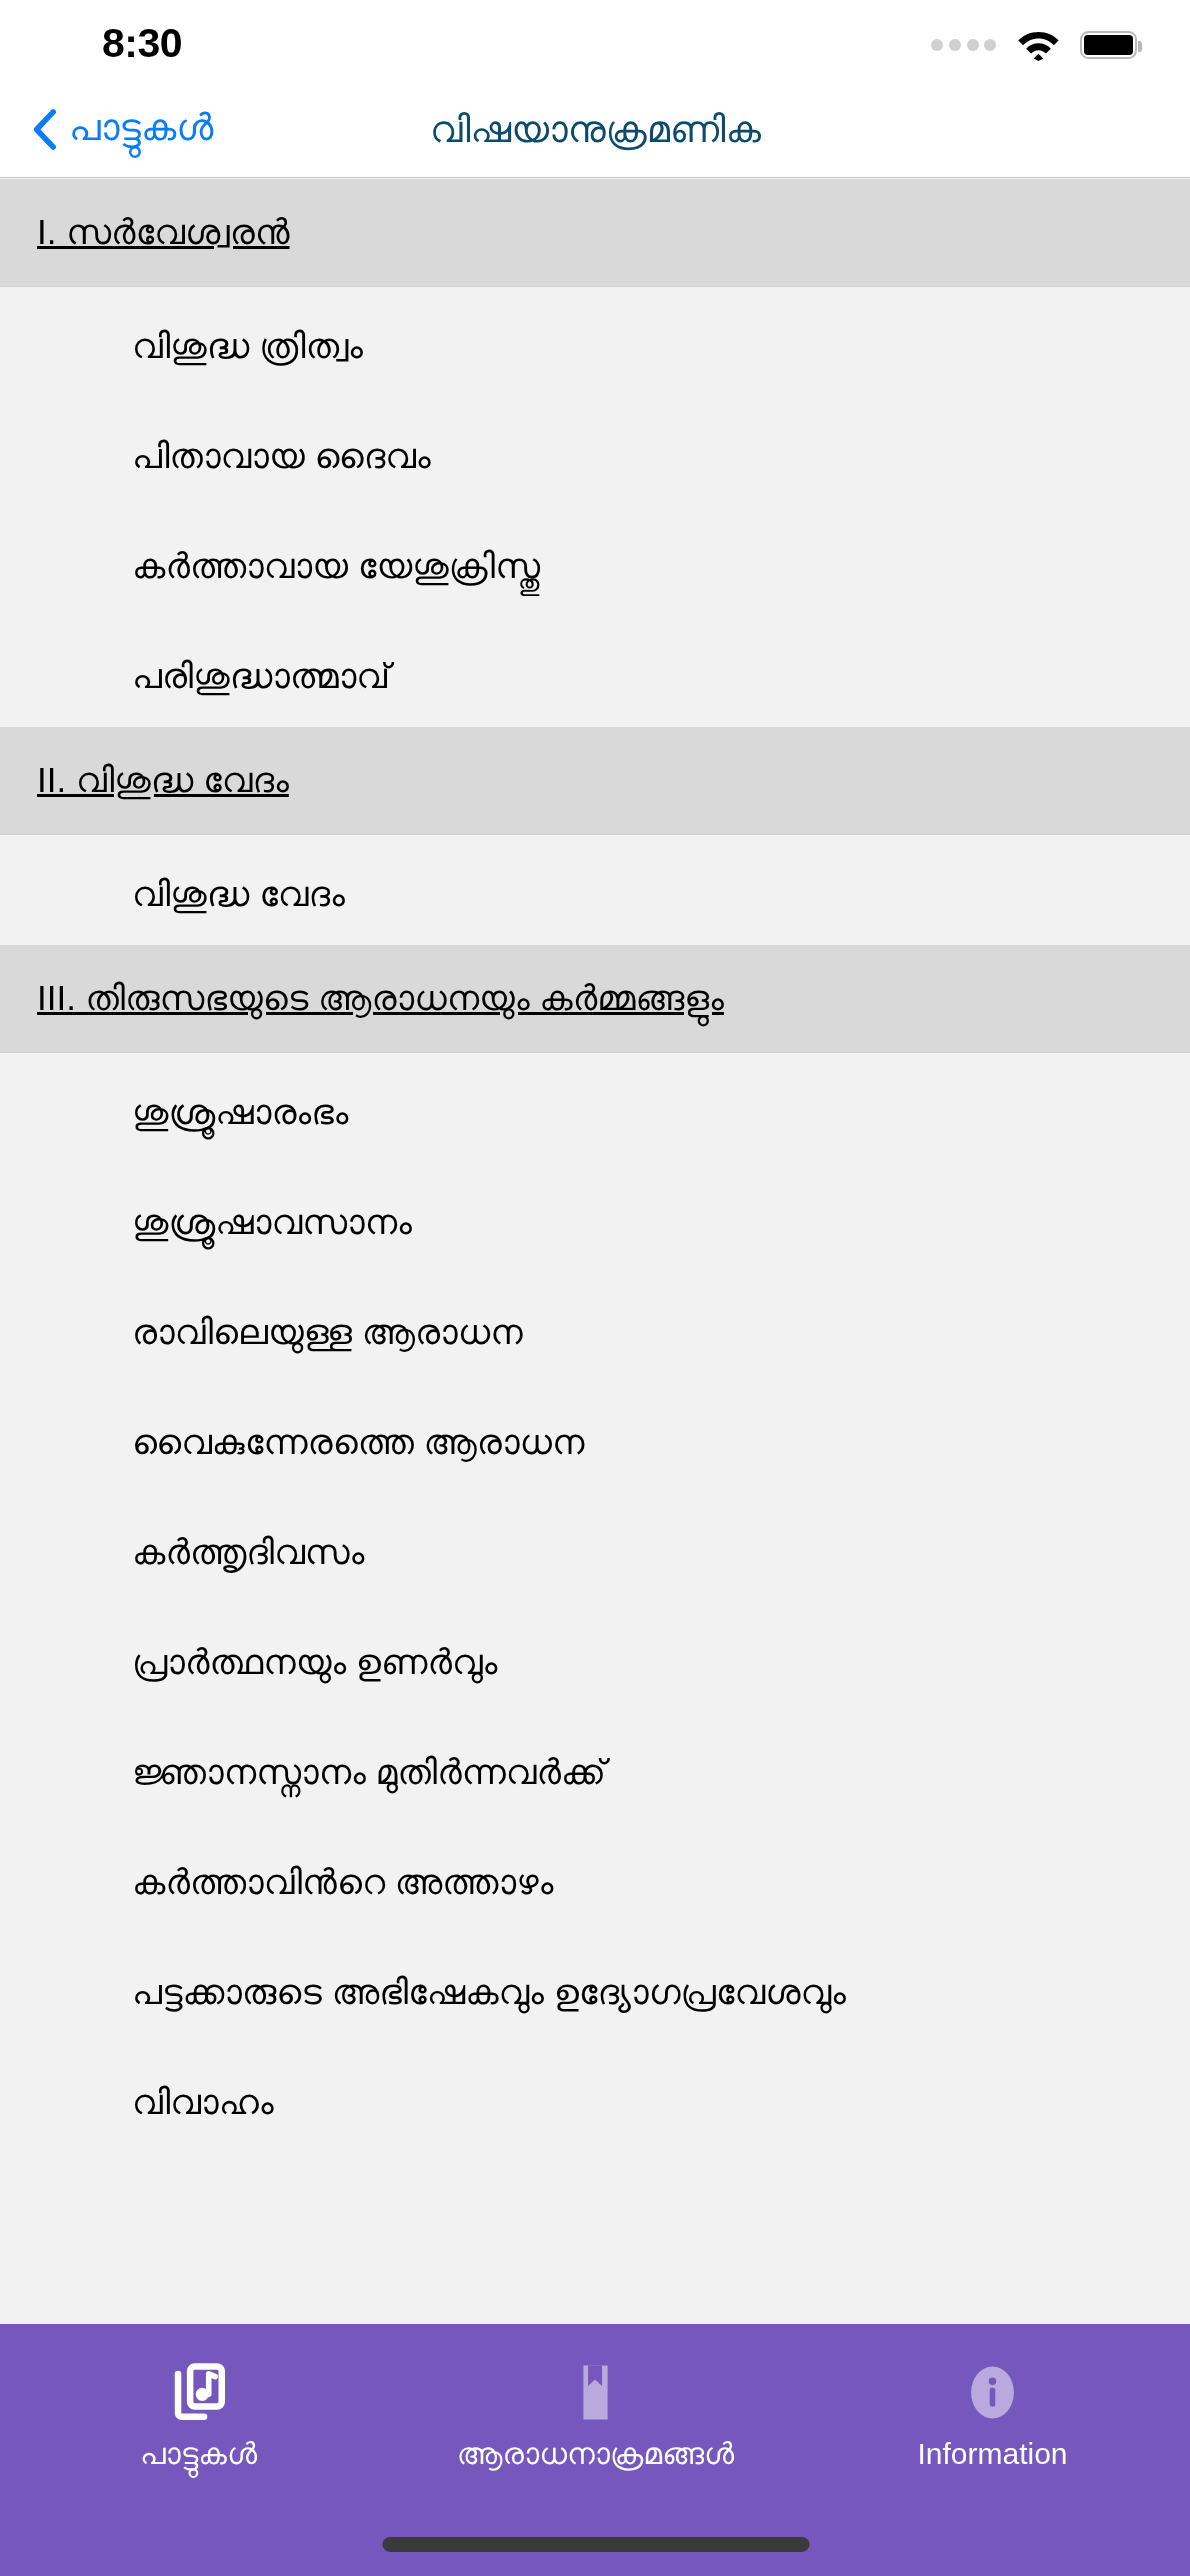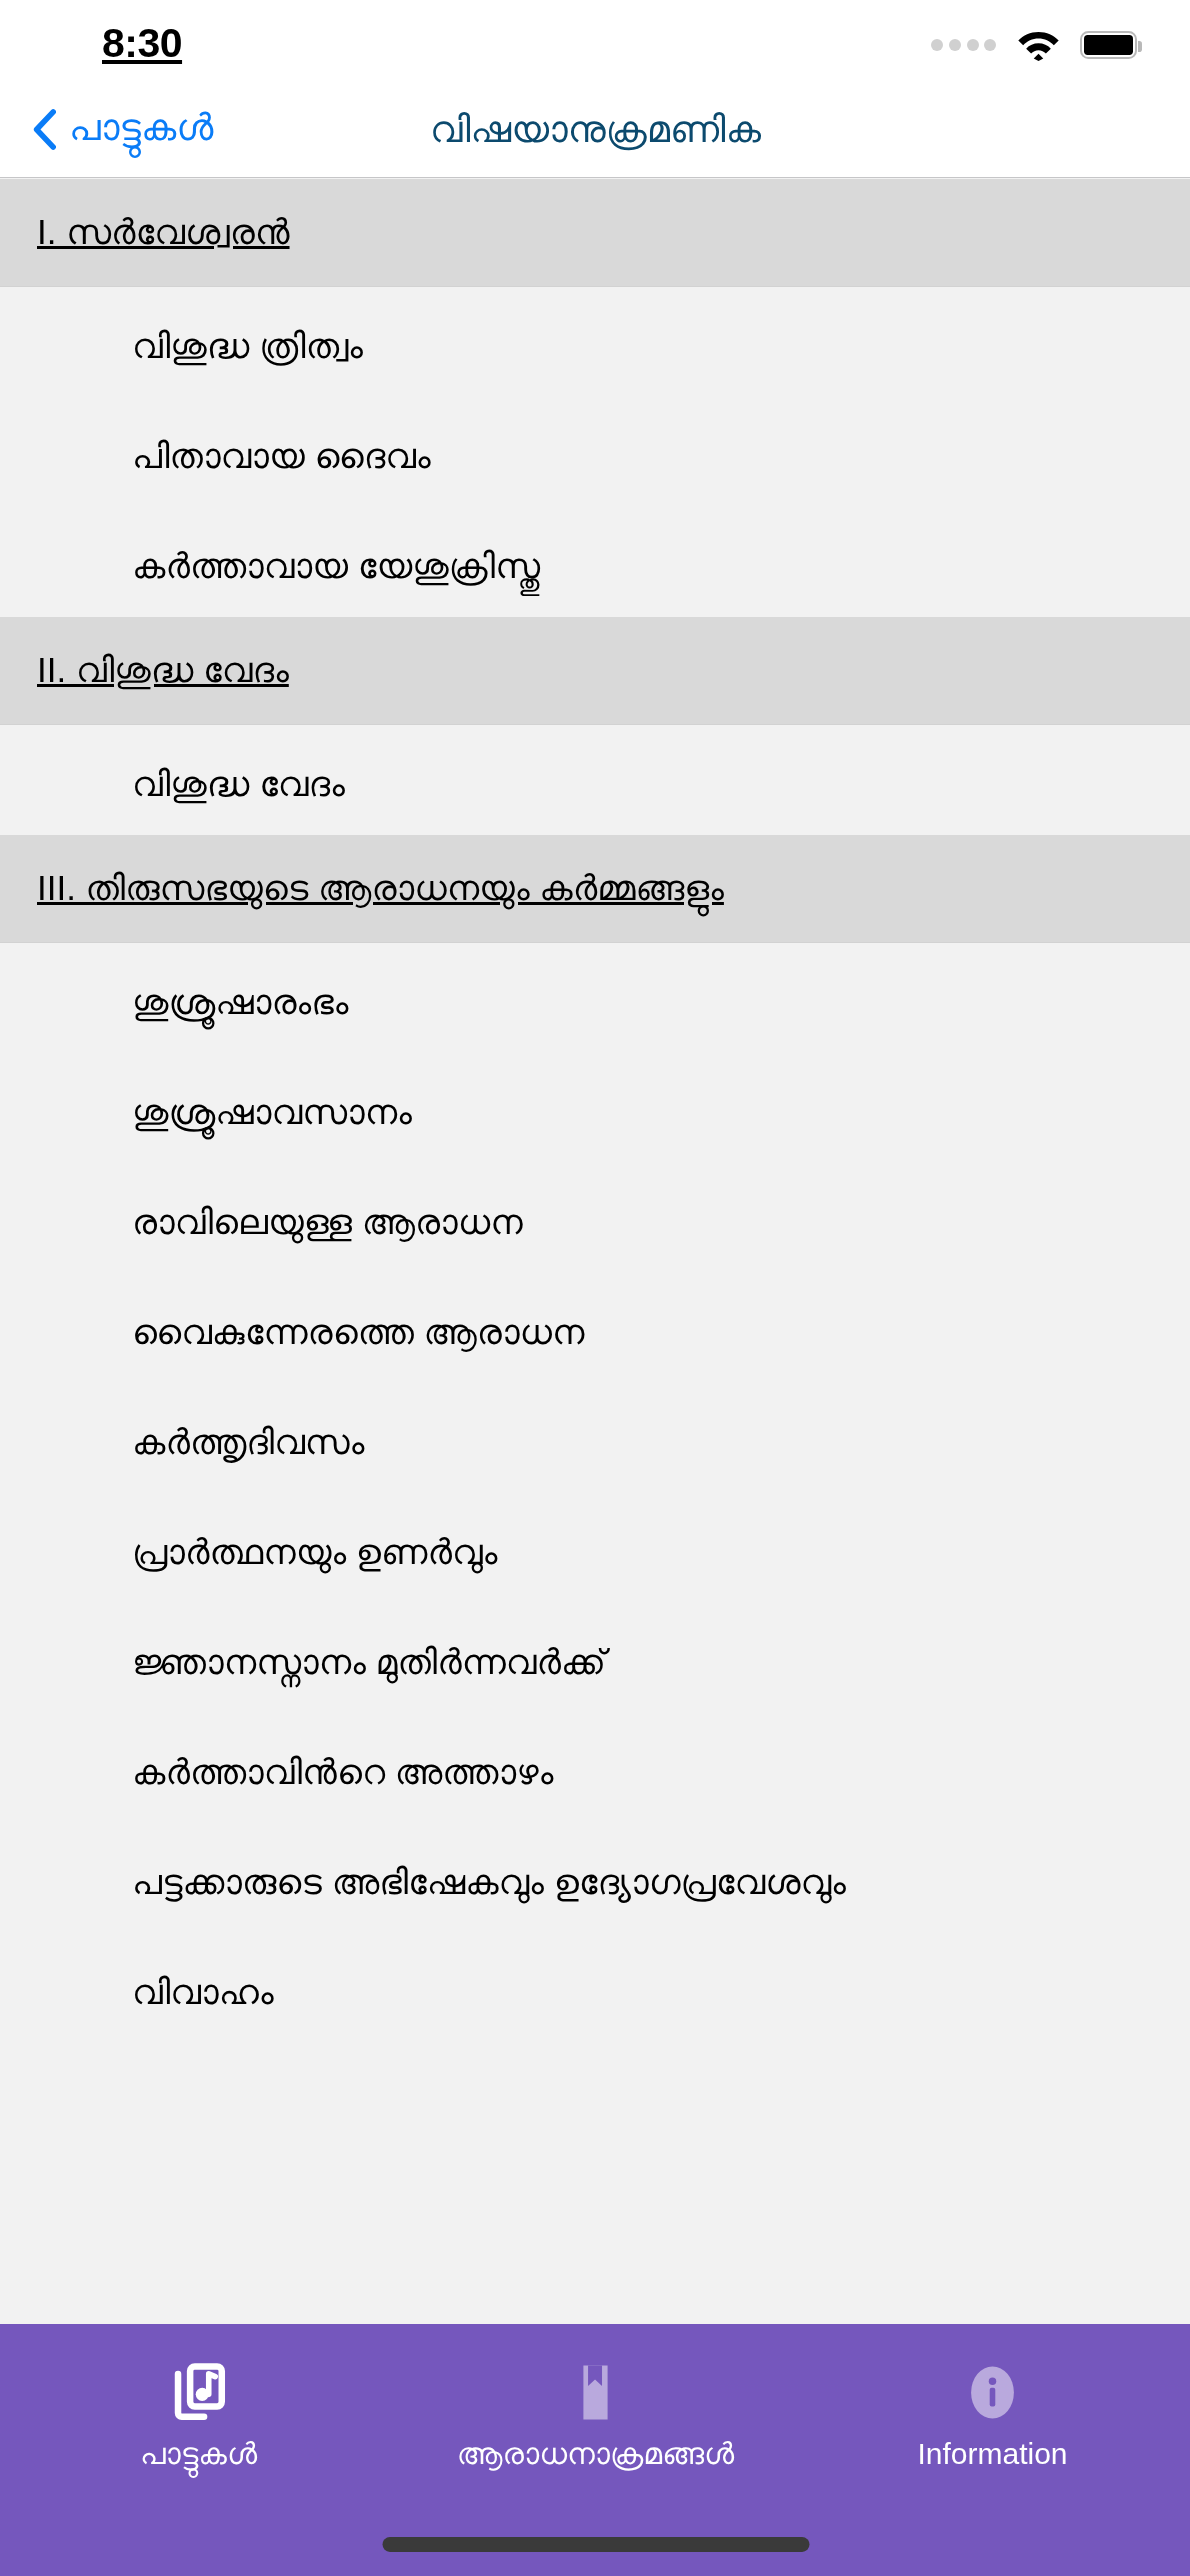--- a/index.html
+++ b/index.html
@@ -17,21 +17,20 @@
   }
 
   
   #status-bar {
     position:absolute; top:0; left:0;
     width:1191px; height:82px;
     background:#ffffff;
     display:flex; align-items:center;
     justify-content:space-between;
     padding:0 54px 0 0;
-    text-decoration:underline;
   }
   #status-time {
     font-size:41px; font-weight:600;
     color:#000; letter-spacing:-0.5px;
     margin-left:102px; margin-top:5.6px;
   }
   #status-right {
     display:flex; align-items:center; gap:20.4px; margin-top:7.4px;
   }
   .signal-dots { display:flex; align-items:flex-end; gap:5.6px; }
@@ -172,20 +171,23 @@
     <div class="section-header">I. സർവേശ്വരൻ</div>
     <div class="row">
         <span class="row-label">വിശുദ്ധ ത്രിത്വം</span>
       </div>
     <div class="row">
         <span class="row-label">പിതാവായ ദൈവം</span>
       </div>
     <div class="row">
         <span class="row-label">കർത്താവായ യേശുക്രിസ്തു</span>
       </div>
+    <div class="row">
+        <span class="row-label">പരിശുദ്ധാത്മാവ്</span>
+      </div>
 
     <div class="section-header">II. വിശുദ്ധ വേദം</div>
     <div class="row">
         <span class="row-label">വിശുദ്ധ വേദം</span>
       </div>
 
     <div class="section-header">III. തിരുസഭയുടെ ആരാധനയും കർമ്മങ്ങളും</div>
     <div class="row">
         <span class="row-label">ശുശ്രൂഷാരംഭം</span>
       </div>

